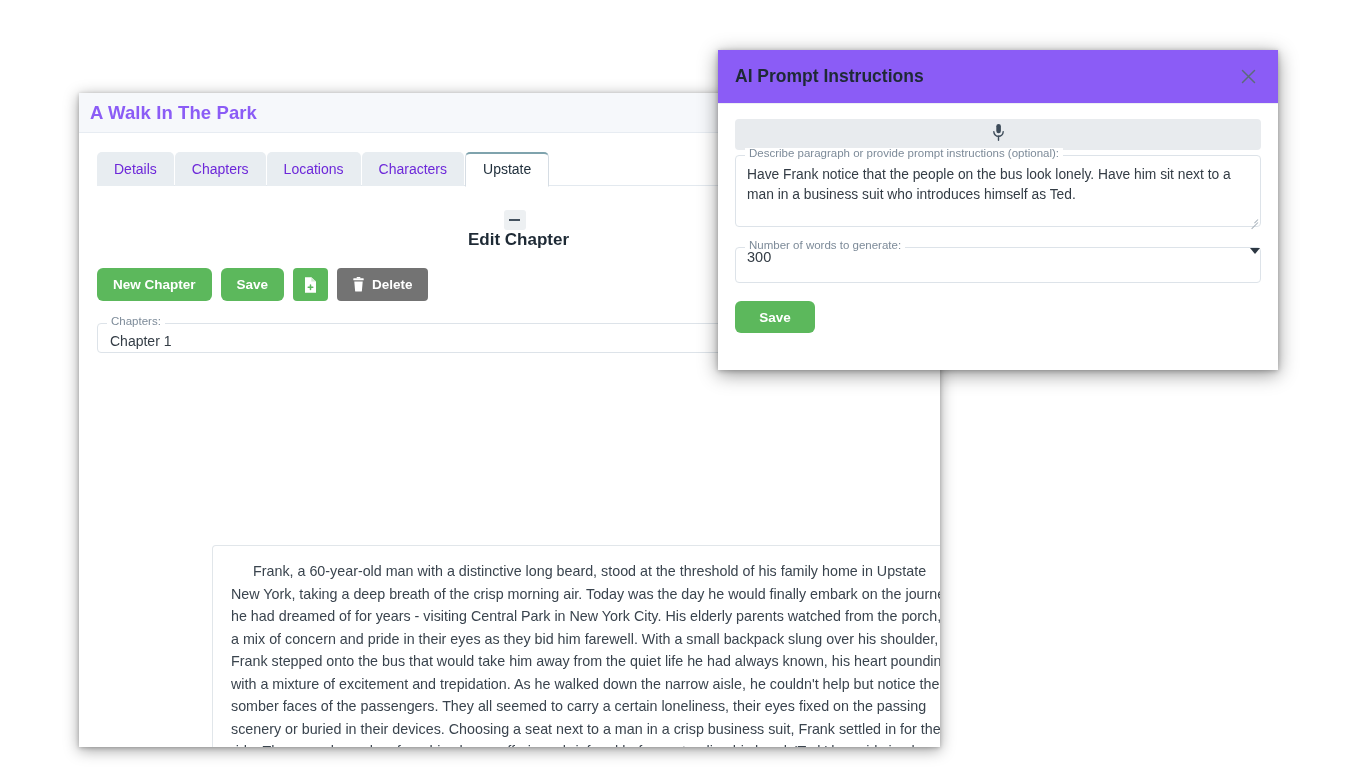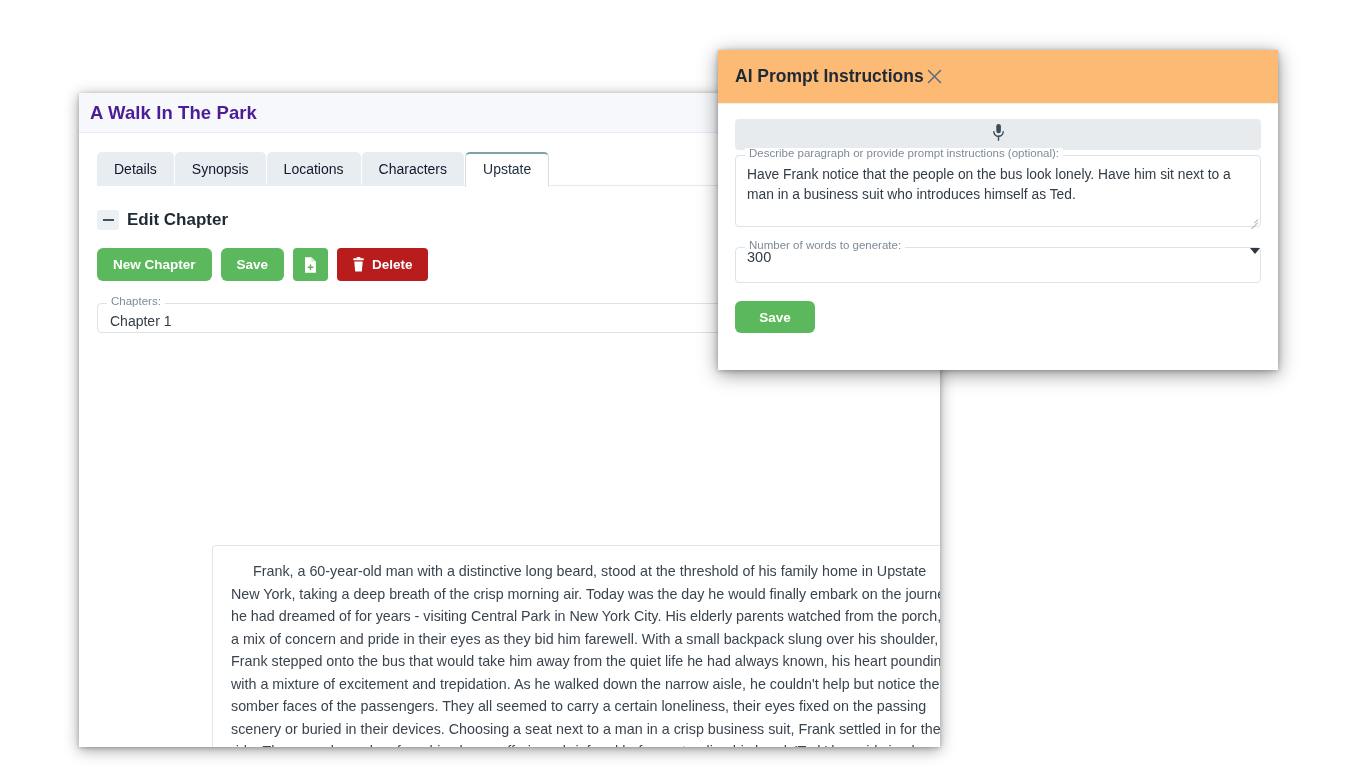--- a/index.html
+++ b/index.html
@@ -28,21 +28,21 @@
     background: #f6f8fb;
     border-bottom: 1px solid #e7ecf2;
     display: flex;
     align-items: center;
     padding-left: 11px;
     box-sizing: border-box;
   }
   .app-title {
     font-size: 18.5px;
     font-weight: bold;
-    color: #4c1d95;
+    color: #8b5cf6;
     letter-spacing: 0.1px;
   }
 
   
   .tabbar {
     position: relative;
     height: 35px;
     margin: 18px 0 0 18px;
     display: flex;
     align-items: flex-end;
@@ -54,21 +54,21 @@
     height: 1px;
     background: #e3e9ef;
   }
   .tab {
     position: relative;
     z-index: 2;
     height: 34px;
     line-height: 34px;
     padding: 0 17px;
     font-size: 14px;
-    color: #0f172a;
+    color: #6d28d9;
     background: #e8edf1;
     border-radius: 5px 5px 0 0;
     margin-right: 1px;
     cursor: pointer;
     white-space: nowrap;
   }
   .tab.active {
     background: #ffffff;
     color: #21303d;
     border: 1px solid #d6dde4;
@@ -78,20 +78,21 @@
     height: 35px;
     line-height: 31px;
     margin-bottom: -1px;
   }
 
   
   .section-head {
     display: flex;
     align-items: center;
     margin: 24px 0 0 18px;
+    flex-direction: column;
   }
   .collapse-toggle {
     width: 22px;
     height: 20px;
     background: #edf0f2;
     border-radius: 3px;
     display: flex;
     align-items: center;
     justify-content: center;
     cursor: pointer;
@@ -126,21 +127,21 @@
     cursor: pointer;
     height: 33px;
     display: inline-flex;
     align-items: center;
     justify-content: center;
     padding: 0 16px;
     box-sizing: border-box;
   }
   .btn-green { background: #5cb85c; border-radius: 6px; }
   .btn-green-icon { background: #5cb85c; padding: 0 10px; }
-  .btn-red { background: #b91c1c; gap: 7px; padding: 0 15px; }
+  .btn-red { background: #737373; gap: 7px; padding: 0 15px; }
   .btn svg { display: block; }
 
   
   .field {
     position: relative;
     margin: 22px 0 0 18px;
     border: 1px solid #dde3e9;
     border-radius: 4px;
     box-sizing: border-box;
     background: #fff;
@@ -211,25 +212,25 @@
     left: 718px;
     top: 50px;
     width: 560px;
     height: 320px;
     background: #ffffff;
     box-shadow: 0 4px 18px rgba(0,0,0,0.42), 0 1px 5px rgba(0,0,0,0.25);
     overflow: hidden;
   }
   .dialog-header {
     height: 54px;
-    background: #fdba74;
+    background: #8b5cf6;
     border-bottom: 1px solid #eceff3;
     display: flex;
     align-items: center;
-    justify-content: flex-start;
+    justify-content: space-between;
     padding: 0 19px 0 17px;
     box-sizing: border-box;
   }
   .dialog-title {
     font-size: 17.5px;
     font-weight: bold;
     color: #1e2a35;
   }
   .dialog-close {
     width: 22px;
@@ -300,21 +301,21 @@
 <body>
 
 <div class="app-window">
 
   <div class="app-header">
     <div class="app-title">A Walk In The Park</div>
   </div>
 
   <div class="tabbar">
     <div class="tab">Details</div>
-    <div class="tab">Synopsis</div>
+    <div class="tab">Chapters</div>
     <div class="tab">Locations</div>
     <div class="tab">Characters</div>
     <div class="tab active">Upstate</div>
   </div>
 
   <div class="section-head">
     <div class="collapse-toggle">
         <span></span>
       </div>
     <div class="section-title">Edit Chapter</div>

